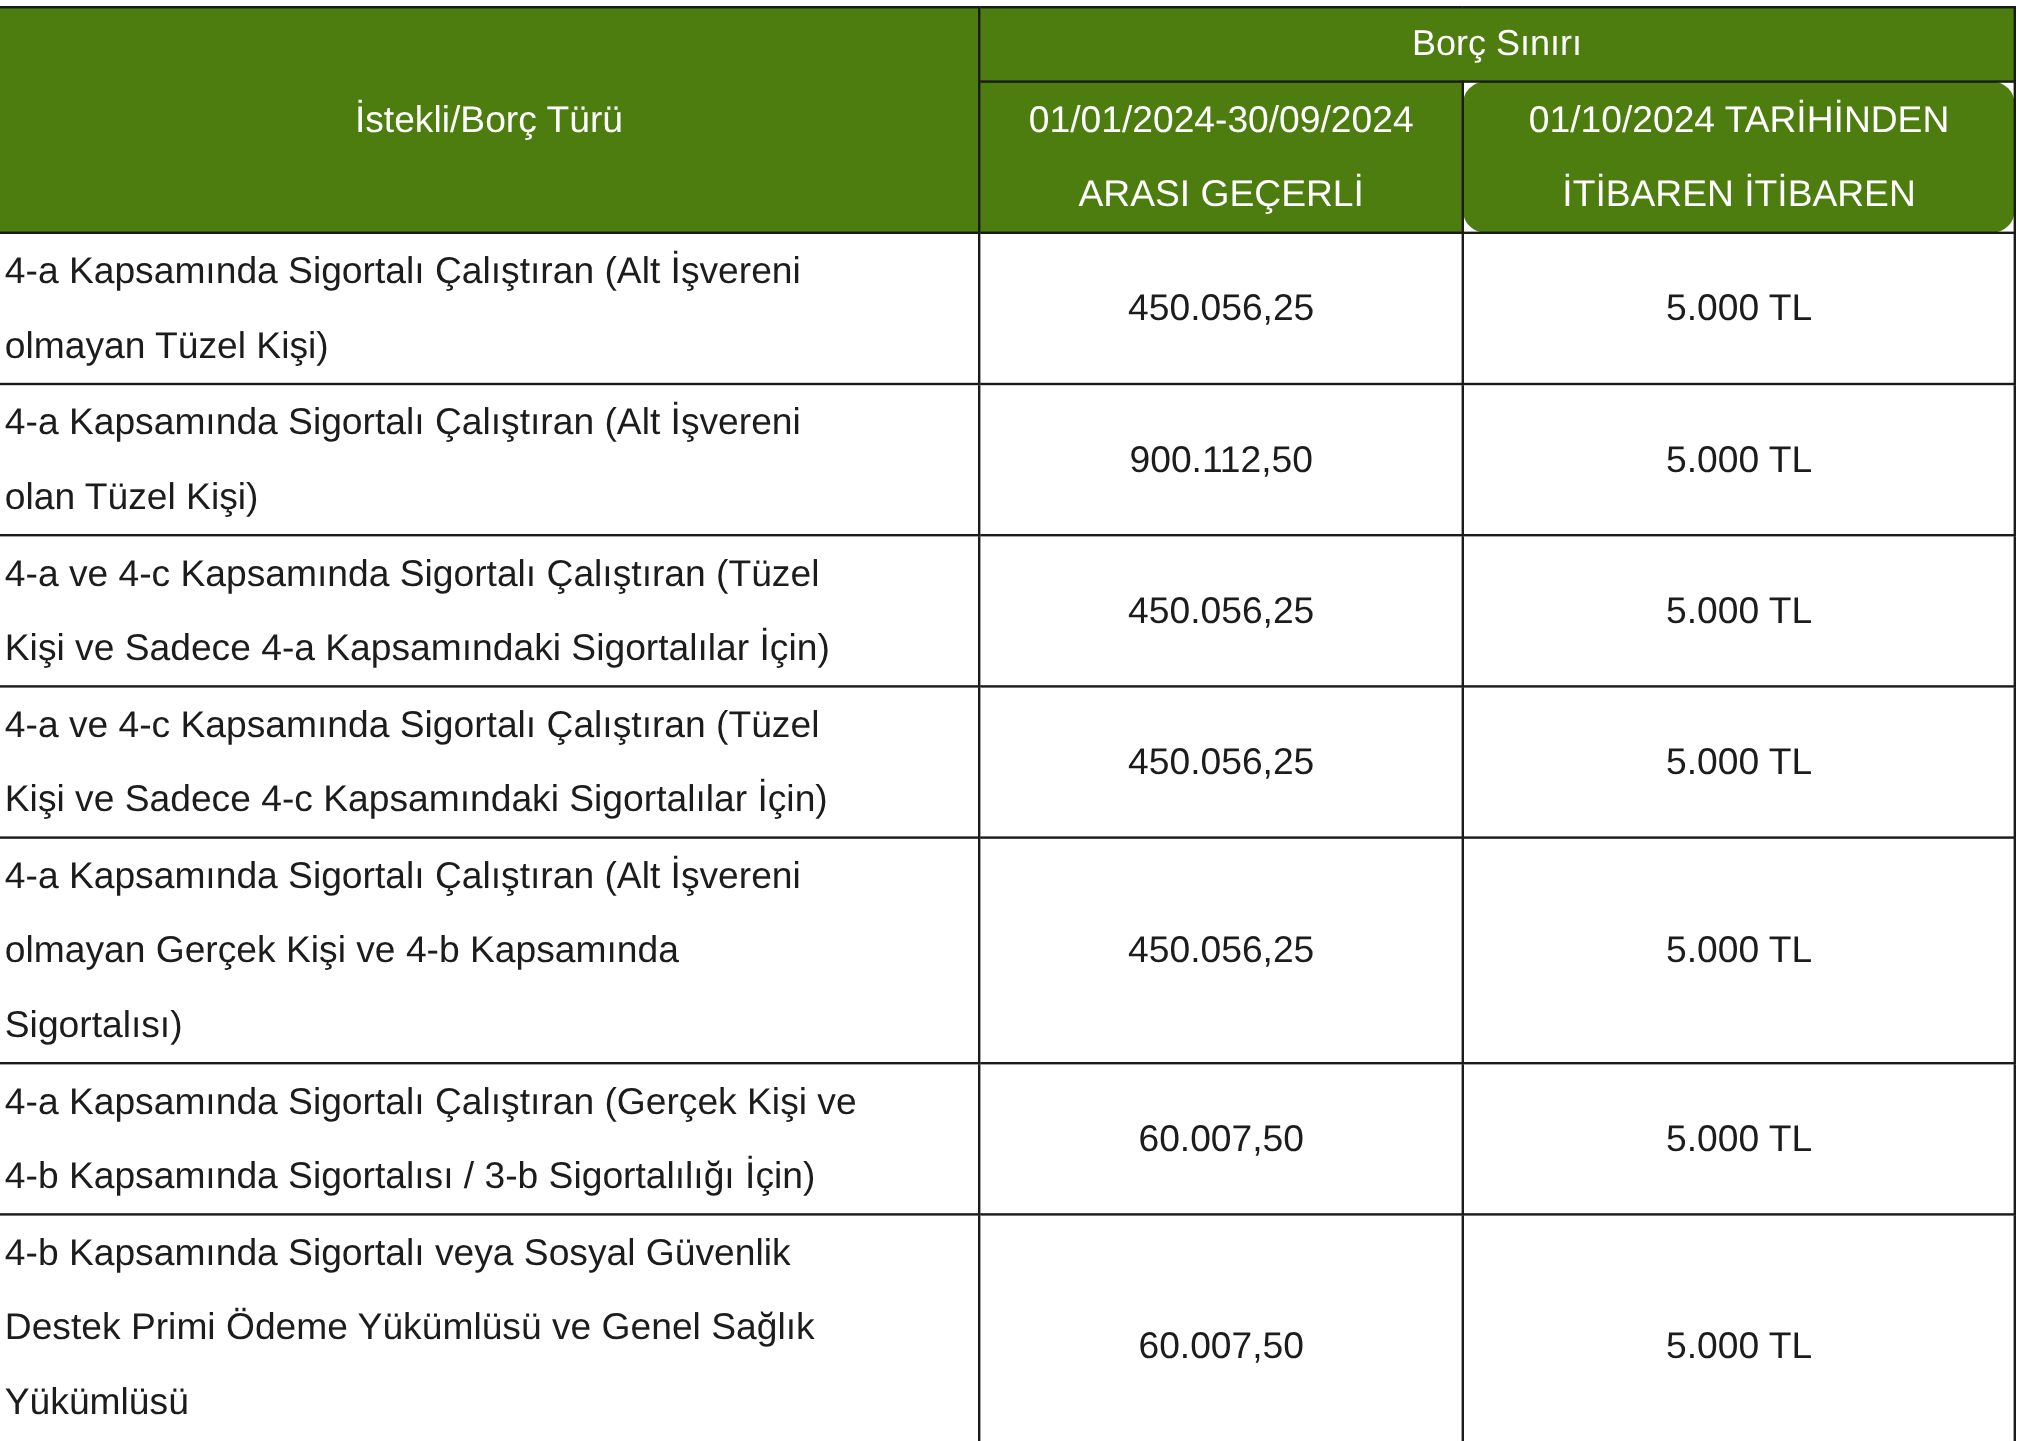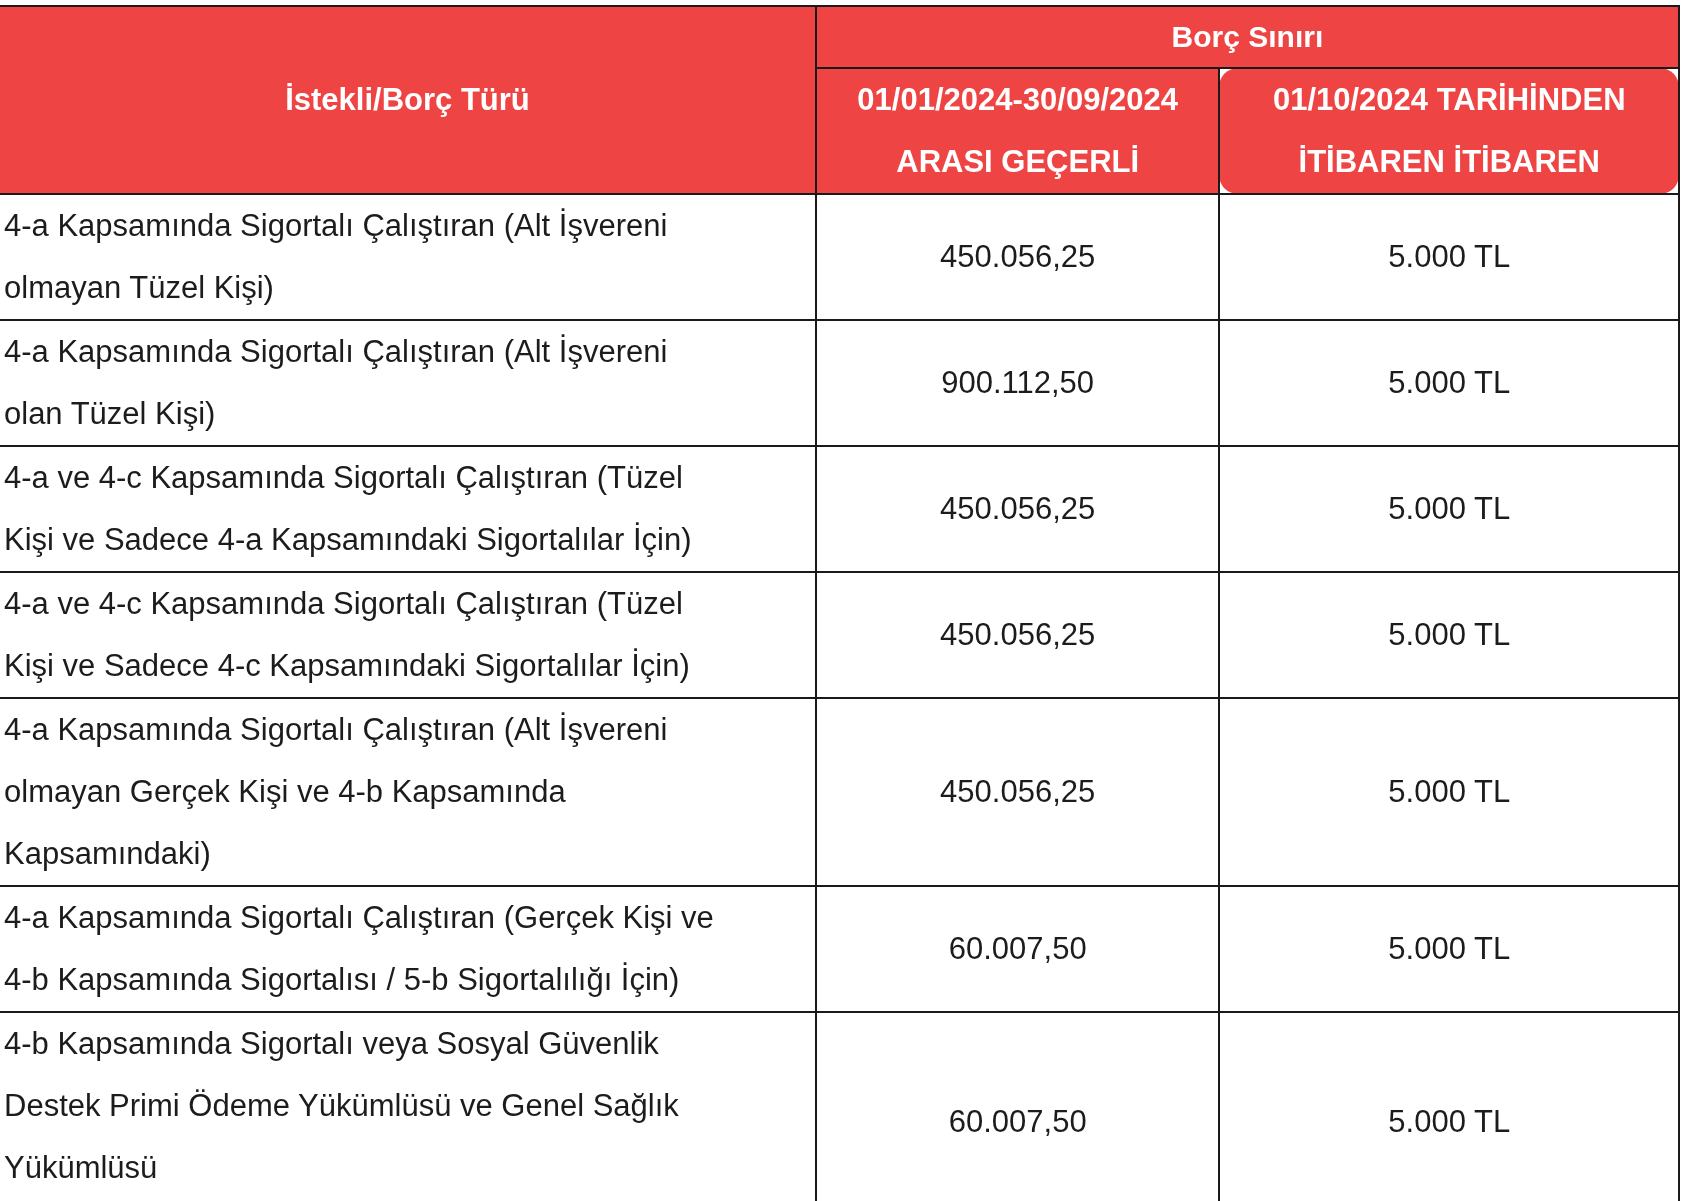--- a/index.html
+++ b/index.html
@@ -1,19 +1,19 @@
 <!DOCTYPE html>
 <html><head>
   <meta charset="utf-8">
   <style>
     html, body { margin: 0; padding: 0; background: #ffffff; }
     body { width: 1682px; height: 1201px; overflow: hidden; position: relative; font-family: "Liberation Sans", sans-serif; }
     .tbl { position: absolute; left: -2px; top: 5px; border-collapse: collapse; table-layout: fixed; }
     .tbl td, .tbl th { border: 2px solid #1a1a1a; padding: 0; }
-    .hdr { background: #ef4444; color: #ffffff; font-weight: bold; text-align: center; vertical-align: middle; font-size: 31px; }
+    .hdr { background: #4d7c0f; color: #ffffff; font-weight: normal; text-align: center; vertical-align: middle; font-size: 31px; }
     .hdr .l { display: block; line-height: 62px; }
     .top-hdr { height: 60px; font-size: 30px; }
     .sub-hdr { height: 124px; }
     .c1 { width: 816px; }
     .c2 { width: 402px; margin-left: 40px; }
     .c3 { width: 458px; border-radius: 19px; }
     .desc { font-size: 31px; color: #1c1c1c; text-align: left; vertical-align: top; padding-left: 4px !important; line-height: 62px; }
     .val { font-size: 31px; color: #1c1c1c; text-align: center; vertical-align: middle; border-radius: 29px; }
     .r2 { height: 122px; }
     .r3 { height: 184px; }
@@ -79,29 +79,29 @@
         <span class="txt">4-a ve 4-c Kapsamında Sigortalı Çalıştıran (Tüzel</span>
         <span class="txt">Kişi ve Sadece 4-c Kapsamındaki Sigortalılar İçin)</span>
       </td>
       <td class="val">450.056,25</td>
       <td class="val">5.000 TL</td>
     </tr>
     <tr class="r3">
       <td class="desc">
         <span class="txt">4-a Kapsamında Sigortalı Çalıştıran (Alt İşvereni</span>
         <span class="txt">olmayan Gerçek Kişi ve 4-b Kapsamında</span>
-        <span class="txt">Kapsamındaki)</span>
+        <span class="txt">Sigortalısı)</span>
       </td>
       <td class="val">450.056,25</td>
       <td class="val">5.000 TL</td>
     </tr>
     <tr class="r2">
       <td class="desc">
         <span class="txt">4-a Kapsamında Sigortalı Çalıştıran (Gerçek Kişi ve</span>
-        <span class="txt">4-b Kapsamında Sigortalısı / 5-b Sigortalılığı İçin)</span>
+        <span class="txt">4-b Kapsamında Sigortalısı / 3-b Sigortalılığı İçin)</span>
       </td>
       <td class="val">60.007,50</td>
       <td class="val">5.000 TL</td>
     </tr>
     <tr class="rlast">
       <td class="desc">
         <span class="txt">4-b Kapsamında Sigortalı veya Sosyal Güvenlik</span>
         <span class="txt">Destek Primi Ödeme Yükümlüsü ve Genel Sağlık</span>
         <span class="txt">Yükümlüsü</span>
       </td>

